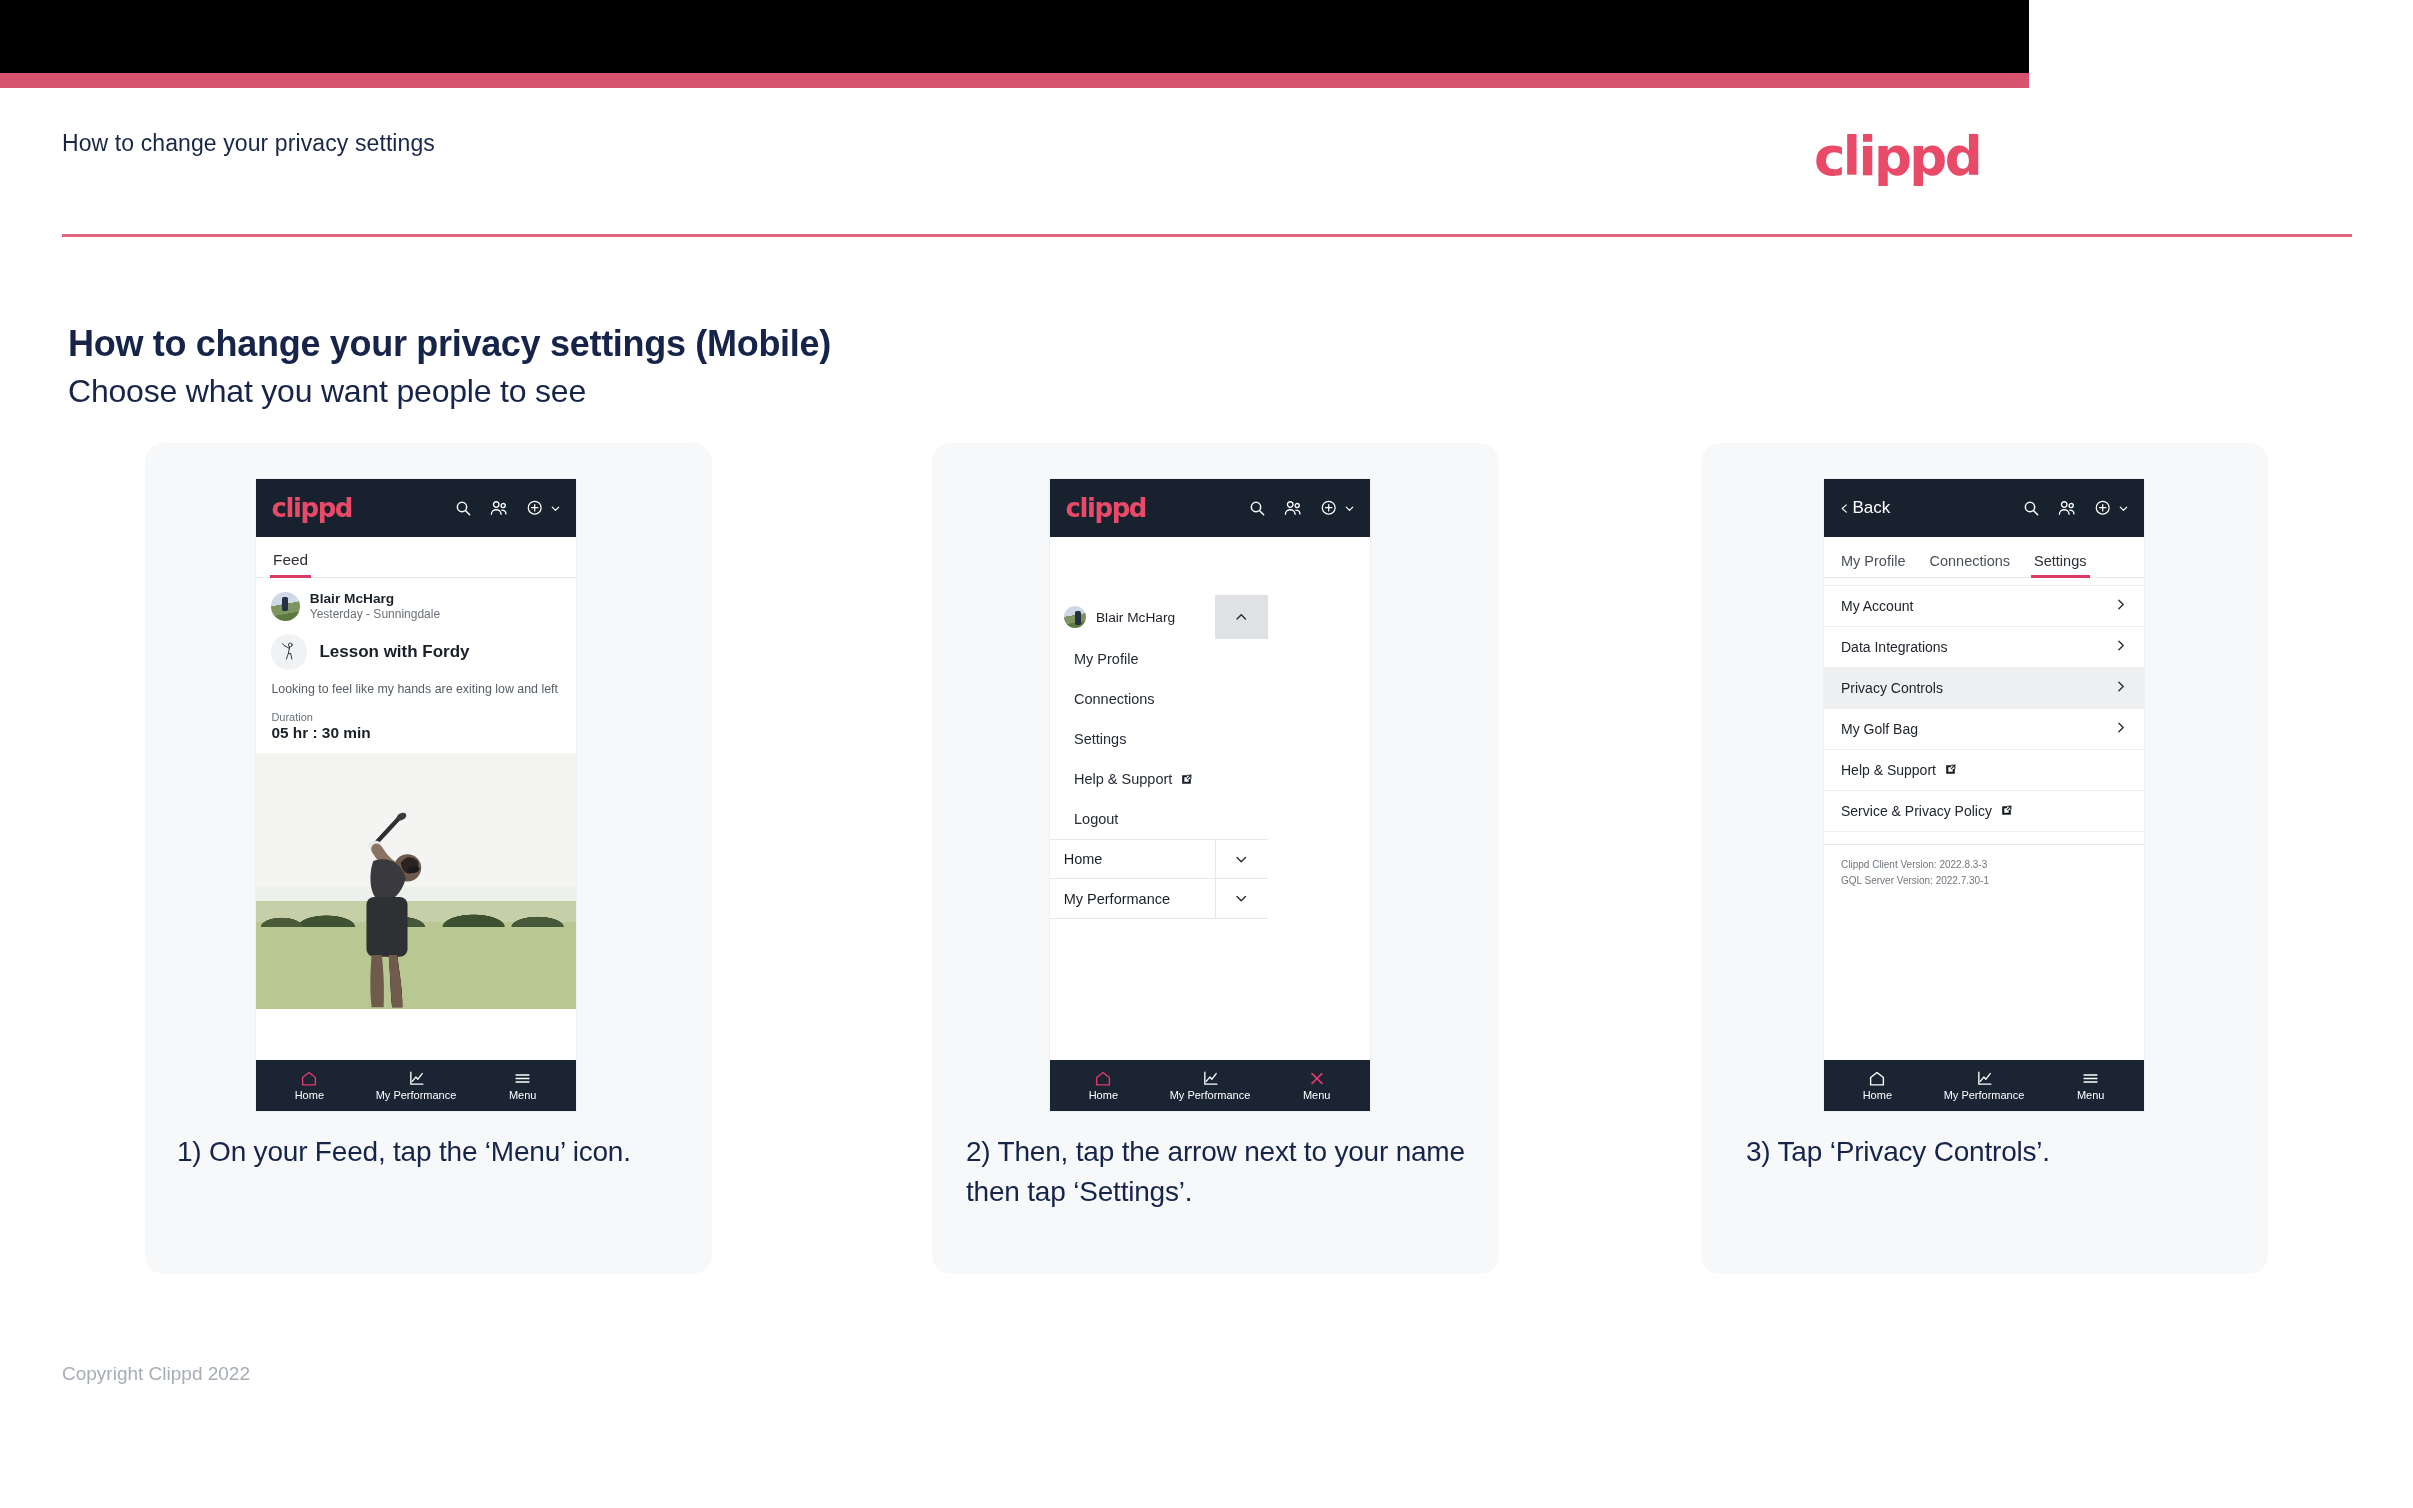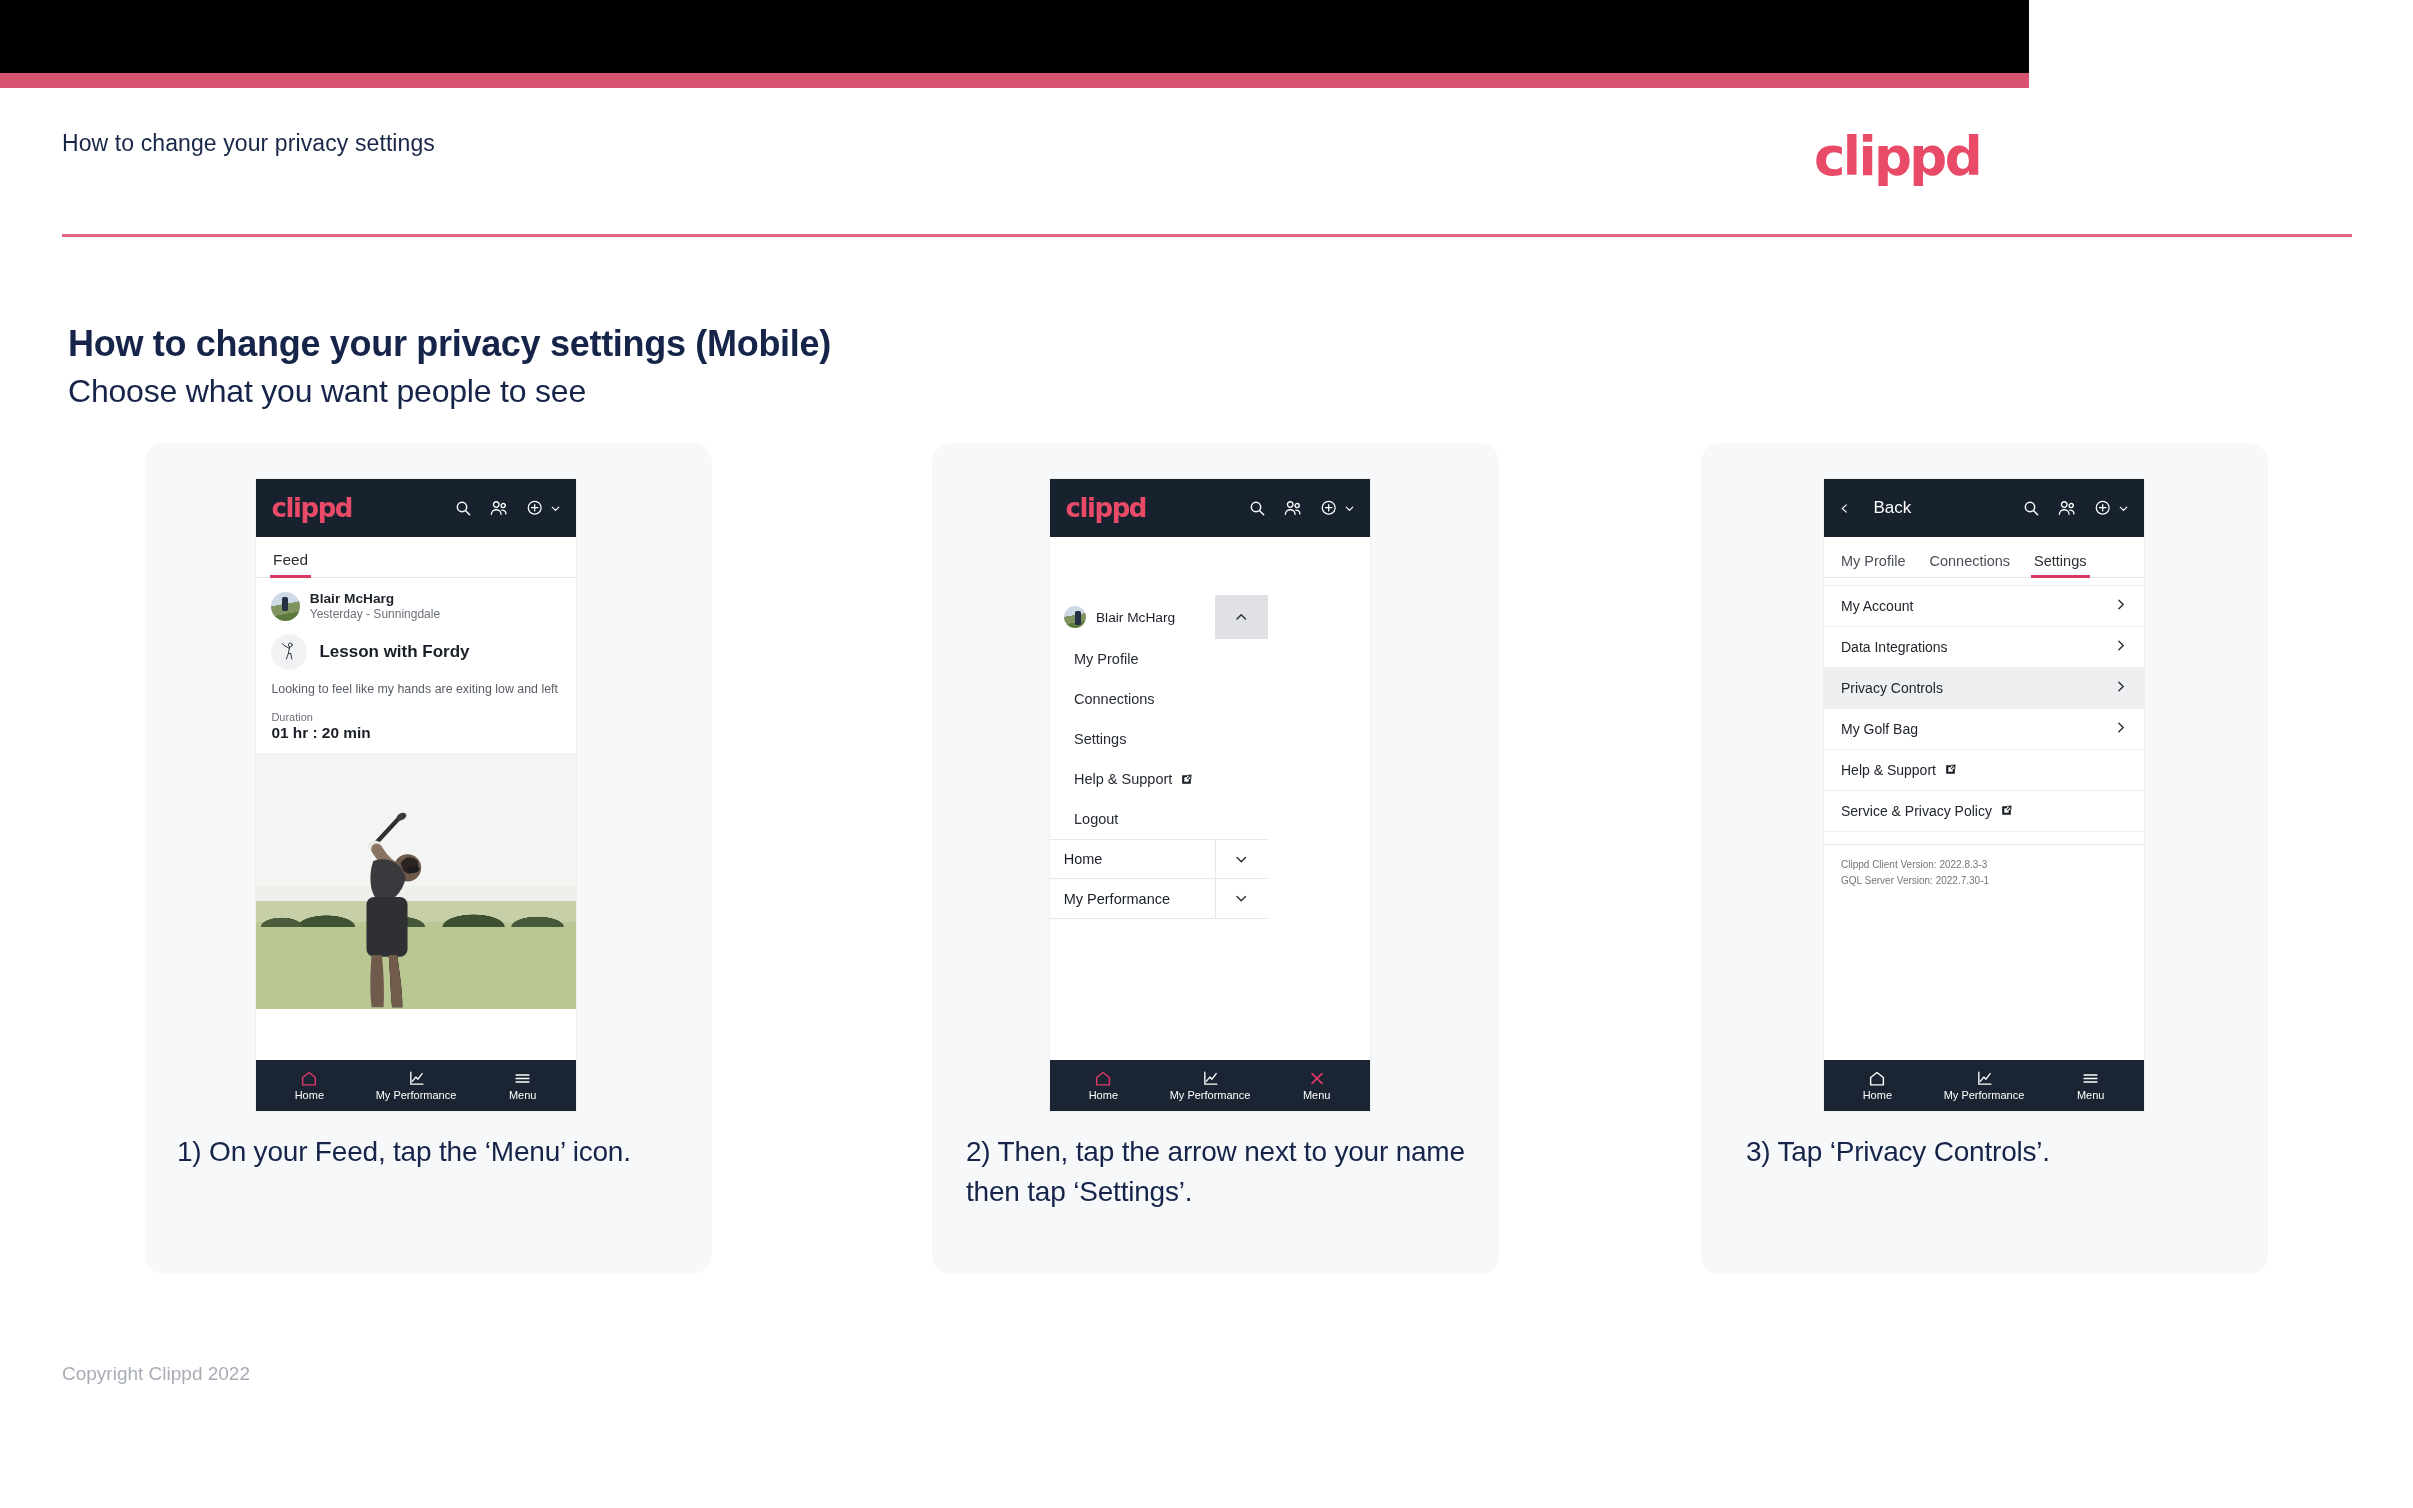--- a/index.html
+++ b/index.html
@@ -69,21 +69,21 @@
   #phone3 { left:1824px; }
 
   .appbar {
     position:relative; height:58px; background:#18222f;
     display:flex; align-items:center; padding:0 15.4px;
   }
   .appbar-logo {
     color:#e84a68; font-size:26px; font-weight:bold; letter-spacing:-1.4px;
     font-family:"DejaVu Sans", sans-serif; line-height:1;
   }
-  .appbar-back { color:#fff; font-size:17px; display:flex; align-items:center; gap:23px; }
+  .appbar-back { color:#fff; font-size:17px; display:flex; align-items:center; gap:2px; }
   .appbar-icons { margin-left:auto; display:flex; align-items:center; gap:19px; }
   .appbar-icons svg { display:block; }
 
   
   .tabrow { display:flex; align-items:flex-end; height:41px; border-bottom:0.9px solid #e6e8ea; background:#fff; }
   .tab { font-size:14.5px; color:#4a5059; padding:0 0 8.5px 0; margin-right:24px; position:relative; }
   .tab:first-child { margin-left:17px; }
   .tab.active { color:#2a2f36;margin-top:6px; }
   .tab.active::after {
     content:""; position:absolute; left:-3.4px; right:-3.4px; bottom:-0.9px;
@@ -273,21 +273,21 @@
             <path d="M11 8 L9.5 16 L12.5 16"></path>
             <path d="M9.5 16 L7 23 M12.5 16 L14 23"></path>
             <path d="M11.2 9.5 L5.5 6.5 M5.5 6.5 L2 3.5"></path>
           </svg>
         </div>
         <div class="lesson-title">Lesson with Fordy</div>
       </div>
 
       <div class="post-body">Looking to feel like my hands are exiting low and left and I am hi longer irons.</div>
       <div class="dur-label">Duration</div>
-      <div class="dur-value">01 hr : 20 min</div>
+      <div class="dur-value">05 hr : 30 min</div>
     </div>
 
     <div class="photo">
       <div class="trees"></div>
       <svg class="golfer" viewBox="0 0 112 235">
         <path d="M44 40 L70 12" stroke="#2f2f30" stroke-width="5" stroke-linecap="round"></path>
         <ellipse cx="73" cy="10" rx="6" ry="4" fill="#3a3a3c" transform="rotate(-28 73 10)"></ellipse>
         <ellipse cx="42" cy="44" rx="8" ry="6" fill="#e8e8e6"></ellipse>
         <path d="M44 48 C50 58 60 70 74 74" stroke="#8a7363" stroke-width="13" stroke-linecap="round" fill="none"></path>
         <circle cx="80" cy="70" r="16" fill="#6d5a4d"></circle>

